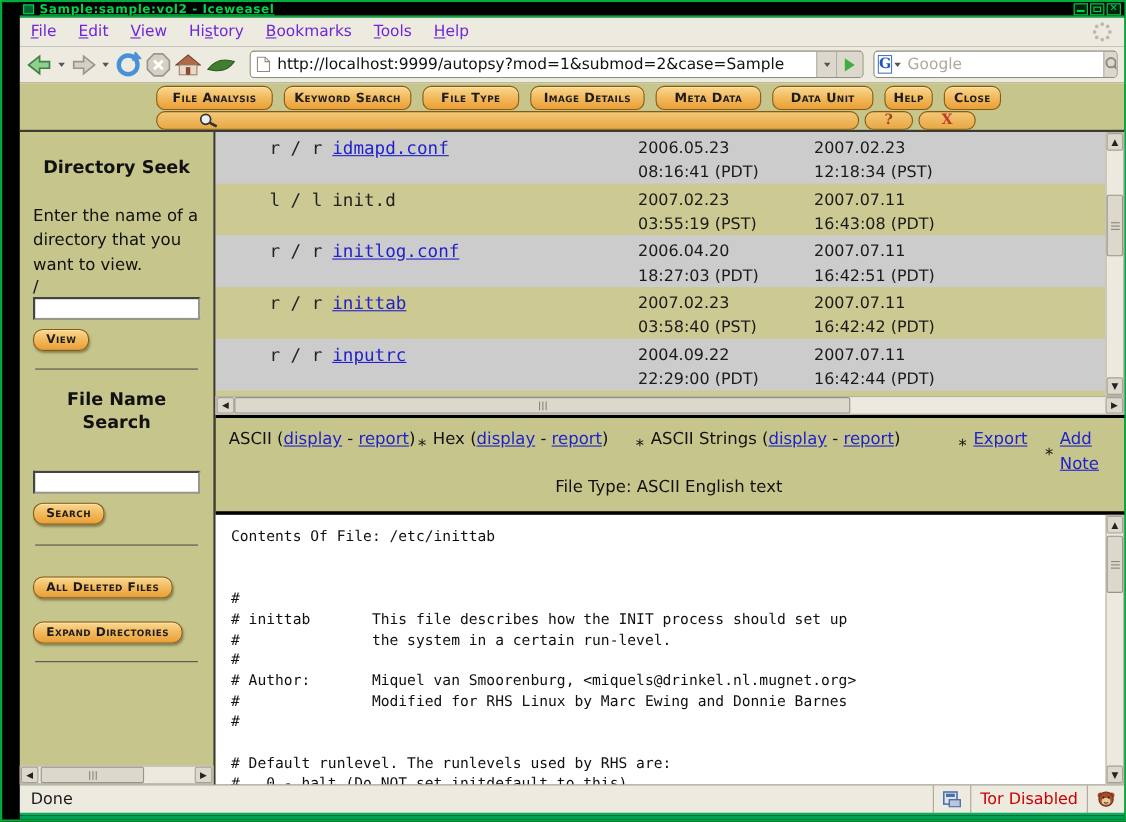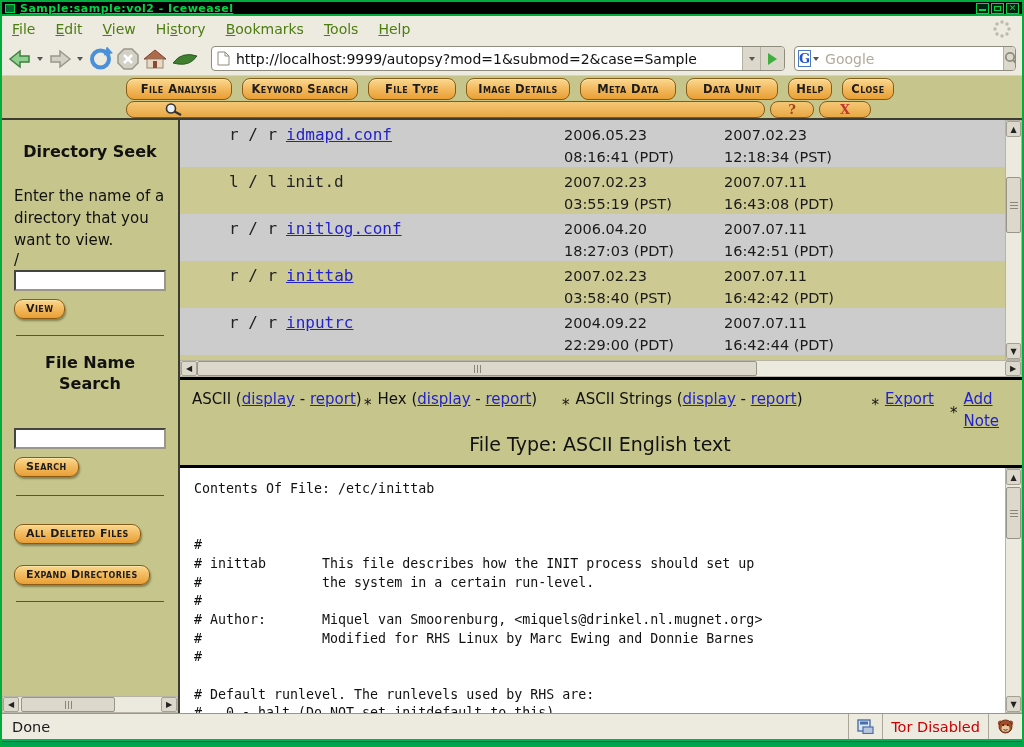--- a/index.html
+++ b/index.html
@@ -1,39 +1,39 @@
 <!DOCTYPE html>
 <html><head>
 <meta charset="utf-8">
 <style>
   * { margin:0; padding:0; box-sizing:border-box; }
   html,body { width:1024px; height:747px; background:#000; overflow:hidden;
               font-family:"DejaVu Sans","Liberation Sans",sans-serif; }
 
   .window { position:absolute; inset:0; width:1024px; height:747px;
-            background:#000; border:2px solid #00ad3c; display:flex; flex-direction:column; }
+            background:#000; border:2px solid #00ad3c; display:flex; flex-direction:column;padding-left:16px; }
 
   
   .titlebar { height:14px; background:#000; display:flex; align-items:center;
               padding:0 3px; flex:0 0 auto; border-bottom:2px solid #00ad3c; }
   .title-icon { width:10px; height:9px; border:1px solid #00d448; background:#063; margin-right:5px; }
   .title-text { color:#00d448; font-size:11px; font-weight:bold; text-decoration:underline;
                 letter-spacing:0.5px; white-space:nowrap; }
   .title-spacer { flex:1; }
   .winbtn { width:13px; height:11px; border:1px solid #00d448; background:#021;
             margin-left:2px; position:relative; }
   .winbtn.min::after { content:""; position:absolute; left:2px; right:2px; bottom:2px; height:2px; background:#00d448; }
   .winbtn.max::after { content:""; position:absolute; inset:2px; border:1px solid #00d448; }
   .winbtn.close::after { content:"✕"; position:absolute; left:0; right:0; top:-1px;
                          color:#00d448; font-size:9px; text-align:center; line-height:11px; }
 
   
   .menubar { height:26px; background:#edeae0; display:flex; align-items:center;
              padding:0 10px; gap:20px; flex:0 0 auto; }
-  .menu-item { font-size:14px; color:#4d7c0f; cursor:default; }
+  .menu-item { font-size:14px; color:#6d28d9; cursor:default; }
   .menu-item u { text-decoration:underline; }
   .throbber { margin-left:auto; width:20px; height:20px; }
 
   .toolbar { height:33px; background:#edeae0; display:flex; align-items:center;
              padding:0 6px; gap:3px; flex:0 0 auto; }
   .tb-icon { display:flex; align-items:center; justify-content:center; height:28px; }
   .tb-caret { width:0; height:0; border-left:3px solid transparent; border-right:3px solid transparent;
               border-top:4px solid #555; margin:0 2px; }
   .urlbox { flex:1; height:25px; margin:0 6px 0 8px; display:flex; align-items:stretch;
             border:1px solid #8f8b7d; border-radius:4px; background:#fff; overflow:hidden; }
@@ -119,35 +119,35 @@
   .filelist { height:257px; position:relative; background:#cccccc; flex:0 0 auto; }
   .frows { position:absolute; left:0; right:17px; top:0; height:240px; overflow:hidden; }
   .frow { height:47px; display:flex; align-items:flex-start; padding-top:5px; }
   .frow.gray { background:#cccccc; }
   .frow.khaki { background:#cdc993; }
   .fcell-blank { width:40px; }
   .fcell-type { width:66px; text-align:center; font-family:"DejaVu Sans Mono","Liberation Mono",monospace;
                 font-size:16px; color:#222; }
   .fcell-name { width:278px; font-family:"DejaVu Sans Mono","Liberation Mono",monospace; font-size:16px; }
   .fcell-name a { color:#2222cc; }
-  .fcell-name span { color:#222;font-family:Liberation Mono, monospace; }
+  .fcell-name span { color:#222; }
   .fcell-date { width:160px; font-size:14.5px; color:#1a1a1a; line-height:21.5px; }
   .flist-vsb { height:240px; }
   .flist-hsb { position:absolute; left:0; right:0; bottom:0; }
 
   .sep { height:3px; background:#000; flex:0 0 auto; }
 
   .viewerbar { height:85px; background:#c5c58c; flex:0 0 auto; padding:8px 14px 0 12px; }
   .vb-row1 { display:flex; align-items:flex-start; }
   .vb-group { font-size:15px; color:#111; line-height:22px; display:flex; }
   .vb-group a { color:#2222cc; }
   .vb-star { align-self:center; margin:6px 6px 0 0; font-size:15px; color:#111; }
   .vb-wrap { display:block; }
   .g1{width:172px} .g2{width:198px} .g3{width:258px} .g4{flex:0 0 auto; margin-left:auto; white-space:nowrap;} .g5{width:58px; margin-left:16px;}
-  .vb-row2 { text-align:center; font-size:19px; color:#111; margin-top:1px; }
+  .vb-row2 { text-align:center; font-size:15px; color:#111; margin-top:1px; }
 
   .contentpane { flex:1; background:#fff; position:relative; overflow:hidden; min-height:0; }
   .content-pre { position:absolute; left:14px; top:12px; right:20px; bottom:0;
                  font-family:"DejaVu Sans Mono","Liberation Mono",monospace;
                  font-size:13.3px; line-height:18.7px; color:#111; white-space:pre; overflow:hidden; }
   .content-vsb { height:100%; }
 
   
   .statusbar { height:26px; background:#edeae0; border-top:1px solid #9a968a;
                display:flex; align-items:stretch; flex:0 0 auto; }

